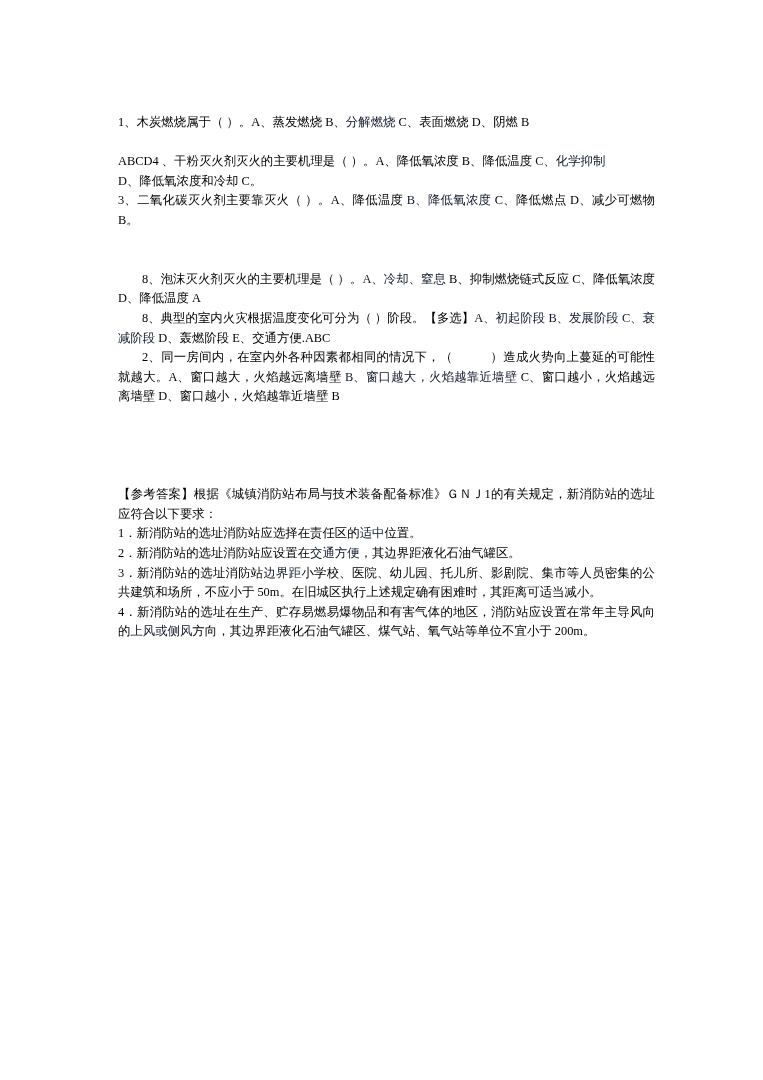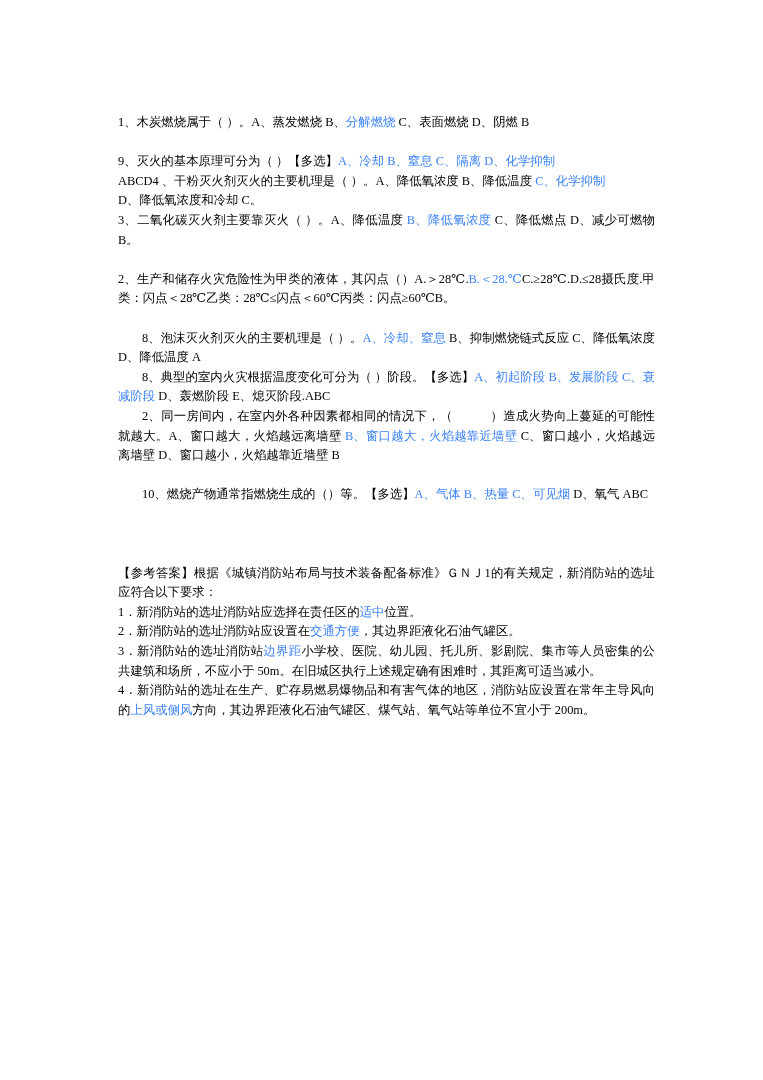--- a/index.html
+++ b/index.html
@@ -33,54 +33,51 @@
     text-align: justify;
     text-justify: inter-ideograph;
     word-break: break-all;
     color: #000000;
   }
   .para.indent {
     text-indent: 24px;
   }
   .gap-lg { height: 19.6px; }
   .red {
-    color: #3b82f6;
+    color: #0f172a;
   }
 </style>
 </head>
 <body>
 
 <div class="page">
   <div class="doc-body">
 
     <p class="para"><span>1、木炭燃烧属于（ ）。A、蒸发燃烧 B、</span><span class="red">分解燃烧</span><span> C、表面燃烧 D、阴燃 B</span></p>
 
     <div class="gap-lg"></div>
 
-    <p class="para"><span>9、灭火的基本原理可分为（ ）【多选】</span><span class="red">A、冷却 B、窒息 C、隔离 D、化学抑制</span></p>
     <p class="para"><span>ABCD4 、干粉灭火剂灭火的主要机理是（ ）。A、降低氧浓度 B、降低温度 </span><span class="red">C、化学抑制</span></p>
     <p class="para"><span>D、降低氧浓度和冷却 C。</span></p>
 
     <p class="para"><span>3、二氧化碳灭火剂主要靠灭火（ ）。A、降低温度 </span><span class="red">B、降低氧浓度</span><span> C、降低燃点 D、减少可燃物 B。</span></p>
 
     <div class="gap-lg"></div>
 
-    <p class="para"><span>2、生产和储存火灾危险性为甲类的液体，其闪点（）A.＞28℃.</span><span class="red">B.＜28.℃</span><span>C.≥28℃.D.≤28摄氏度.甲类：闪点＜28℃乙类：28℃≤闪点＜60℃丙类：闪点≥60℃B。</span></p>
 
     <div class="gap-lg"></div>
 
     <p class="para indent"><span>8、泡沫灭火剂灭火的主要机理是（ ）。</span><span class="red">A、冷却、窒息</span><span> B、抑制燃烧链式反应 C、降低氧浓度 D、降低温度 A</span></p>
 
-    <p class="para indent"><span>8、典型的室内火灾根据温度变化可分为（ ）阶段。【多选】</span><span class="red">A、初起阶段 B、发展阶段 C、衰减阶段</span><span> D、轰燃阶段 E、熄灭阶段.ABC</span></p>
+    <p class="para indent"><span>8、典型的室内火灾根据温度变化可分为（ ）阶段。【多选】</span><span class="red">A、初起阶段 B、发展阶段 C、衰减阶段</span><span> D、轰燃阶段 E、交通方便.ABC</span></p>
 
     <p class="para indent"><span>2、同一房间内，在室内外各种因素都相同的情况下，（　　　）造成火势向上蔓延的可能性就越大。A、窗口越大，火焰越远离墙壁 </span><span class="red">B、窗口越大，火焰越靠近墙壁</span><span> C、窗口越小，火焰越远离墙壁 D、窗口越小，火焰越靠近墙壁 B</span></p>
 
     <div class="gap-lg"></div>
 
-    <p class="para indent"><span>10、燃烧产物通常指燃烧生成的（）等。【多选】</span><span class="red">A、气体 B、热量 C、可见烟</span><span> D、氧气 ABC</span></p>
 
     <div class="gap-lg"></div>
 
 
     <div class="gap-lg"></div>
 
 
     <div class="gap-lg"></div>
 
     <p class="para"><span>【参考答案】根据《城镇消防站布局与技术装备配备标准》ＧＮＪ1的有关规定，新消防站的选址应符合以下要求：</span></p>

